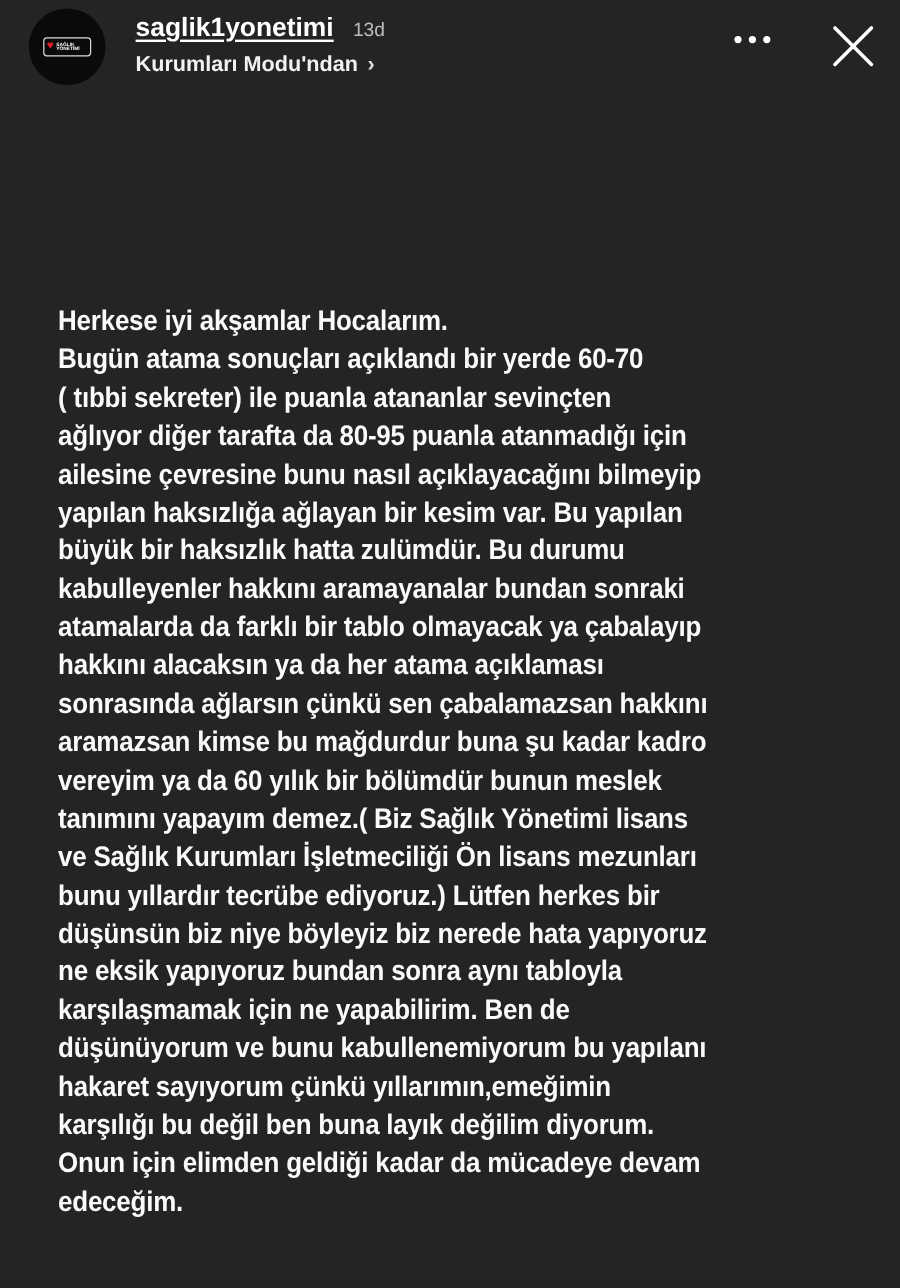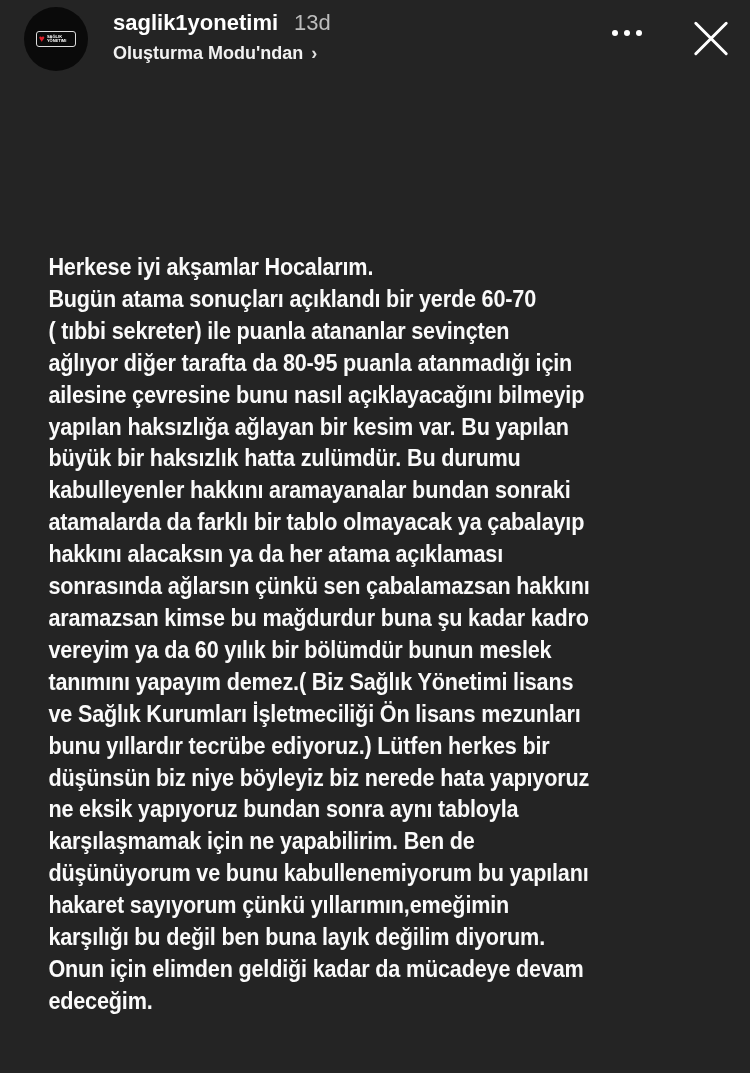--- a/index.html
+++ b/index.html
@@ -18,23 +18,23 @@
   }
   .avatar-badge {
     width: 40px; height: 16px; border: 1px solid #ddd; border-radius: 3px;
     display: flex; align-items: center; gap: 2px; padding: 0 2px; box-sizing: border-box;
   }
   .avatar-heart { color: #e0202a; font-size: 10px; line-height: 1; }
   .avatar-text { font-size: 4px; line-height: 4px; color: #fff; font-weight: bold; }
   .user-line { position: absolute; left: 113px; top: 10px; display: flex; align-items: baseline; gap: 16px; }
   .username {
     font-size: 22px; font-weight: bold; color: #fff;
-    text-underline-offset: 3px; text-decoration-thickness: 2px;
+    text-decoration: underline; text-underline-offset: 3px; text-decoration-thickness: 2px;
   }
-  .time { font-size: 22px; color: #bdbdbd; }
+  .time { font-size: 16px; color: #bdbdbd; }
   .subtitle {
     position: absolute; left: 113px; top: 43px;
     font-size: 18px; font-weight: bold; color: #f2f2f2;
     display: flex; align-items: center; gap: 8px;
   }
   .chev { font-size: 18px; color: #e0e0e0; }
   .more { position: absolute; left: 612px; top: 30px; display: flex; gap: 6px; }
   .dot { width: 6px; height: 6px; border-radius: 50%; background: #fff; }
   .close { position: absolute; left: 690px; top: 18px; width: 42px; height: 42px; }
   .close::before, .close::after {
@@ -60,21 +60,21 @@
     <div class="avatar-badge">
       <span class="avatar-heart">♥</span>
       <span class="avatar-text">SAĞLIK YÖNETİMİ</span>
     </div>
   </div>
   <div class="user-line">
     <span class="username">saglik1yonetimi</span>
     <span class="time">13d</span>
   </div>
   <div class="subtitle">
-    <span>Oluşturma Modu'ndan</span>
+    <span>Kurumları Modu'ndan</span>
     <span class="chev">›</span>
   </div>
   <div class="more">
     <span class="dot"></span>
     <span class="dot"></span>
     <span class="dot"></span>
   </div>
   <div class="close">
     <span></span>
   </div>

